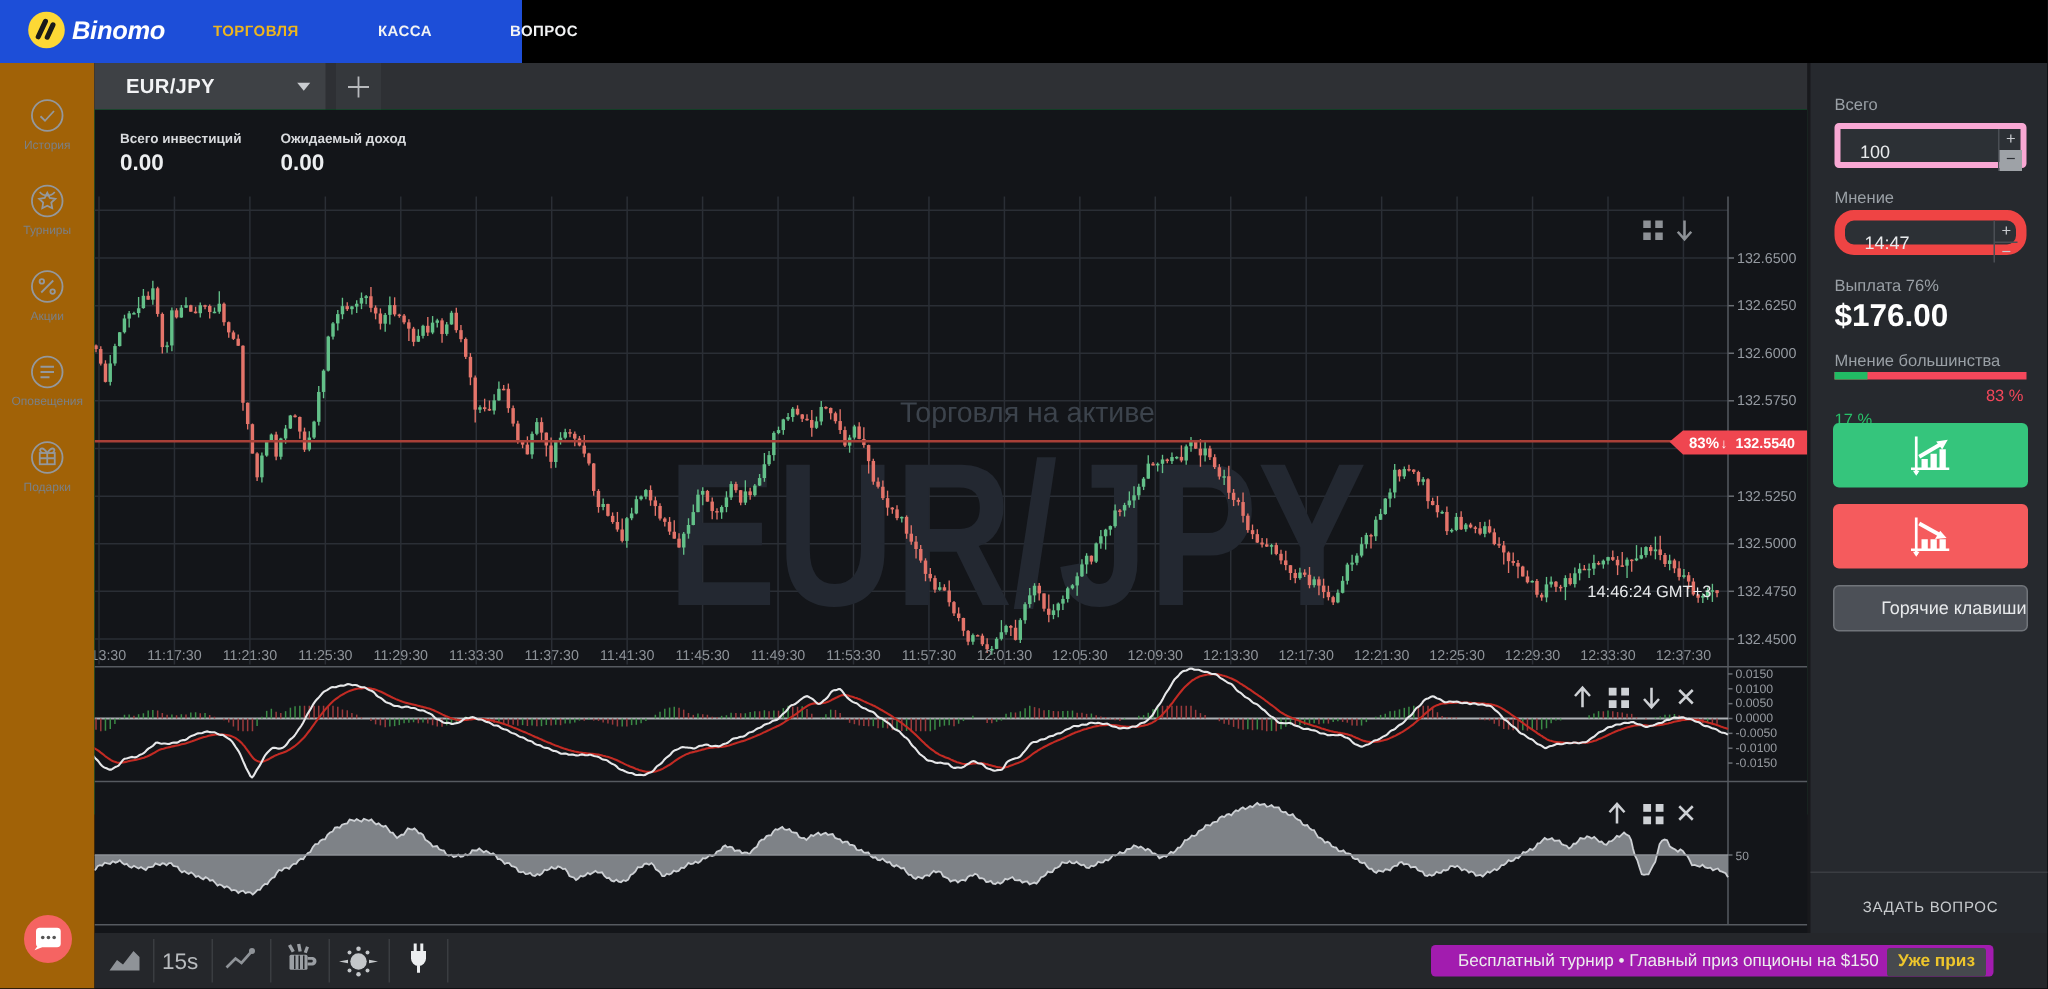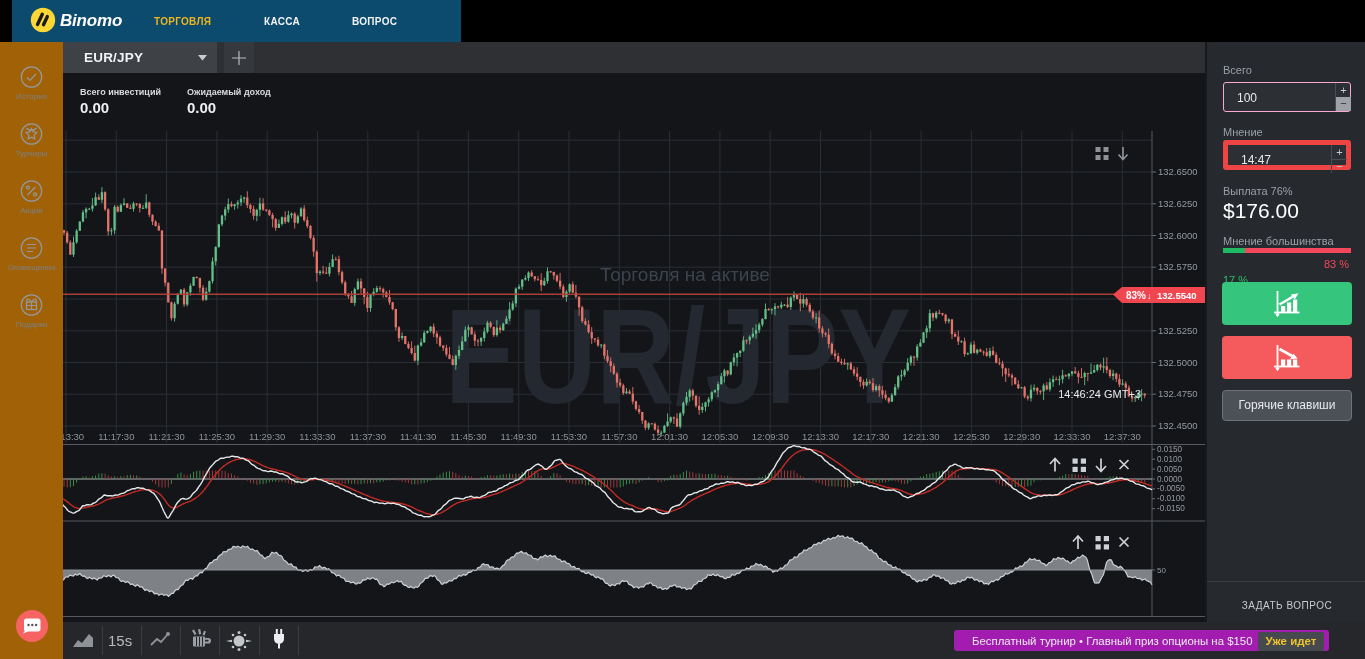--- a/index.html
+++ b/index.html
@@ -1,20 +1,20 @@
 <!DOCTYPE html>
 <html><head><meta charset="utf-8">
 <style>
 *{margin:0;padding:0;box-sizing:border-box}
 body{width:1365px;height:659px;background:#000;font-family:"Liberation Sans",sans-serif;overflow:hidden;position:relative}
 .abs{position:absolute}
 </style></head>
 <body>
 
-<div class="abs" style="left:12px;top:0;width:449px;height:42px;background:#0c4a6e">
+<div class="abs" style="left:0;top:0;width:348px;height:42px;background:#1d4ed8">
   <svg class="abs" style="left:18px;top:7px" width="26" height="26" viewBox="0 0 26 26">
     <circle cx="13" cy="13" r="12.2" fill="#fdd835"></circle>
     <path d="M7.5 17.5 L12.3 7.2" stroke="#1a1a1a" stroke-width="3.4" stroke-linecap="round"></path>
     <path d="M13.5 17.8 L17.3 9.6" stroke="#1a1a1a" stroke-width="3.4" stroke-linecap="round"></path>
   </svg>
   <div class="abs" style="left:48px;top:11px;font-size:17px;font-weight:bold;font-style:italic;color:#fff;letter-spacing:-0.2px">Binomo</div>
   <div class="abs" style="left:142px;top:16px;font-size:10px;font-weight:bold;color:#edb51e;letter-spacing:0.3px">ТОРГОВЛЯ</div>
   <div class="abs" style="left:252px;top:16px;font-size:10px;font-weight:bold;color:#f2f3f4;letter-spacing:0.3px">КАССА</div>
   <div class="abs" style="left:340px;top:16px;font-size:10px;font-weight:bold;color:#f2f3f4;letter-spacing:0.3px">ВОПРОС</div>
 </div>
@@ -1217,37 +1217,37 @@
 <rect x="1095.5" y="536" width="5.2" height="5.2"></rect>
         <rect x="1103.8" y="536" width="5.2" height="5.2"></rect>
 <rect x="1095.5" y="544.3" width="5.2" height="5.2"></rect>
         <rect x="1103.8" y="544.3" width="5.2" height="5.2"></rect>
 </g>
 </svg>
 </div>
 
 <div class="abs" style="left:1205px;top:42px;width:160px;height:580px;background:#26292e;border-left:2px solid #18191c">
   <div class="abs" style="left:16px;top:22px;font-size:11px;color:#9aa0a6">Всего</div>
-  <div class="abs" style="left:16px;top:40px;width:128px;height:30px;background:#2c3035;border:1px solid #f9a8d4;border-radius:3px">
+  <div class="abs" style="left:16px;top:40px;width:128px;height:30px;background:#2c3035;border:4px solid #f9a8d4;border-radius:3px">
     <span class="abs" style="left:13px;top:8px;font-size:12px;color:#e8eaec">100</span>
     <div class="abs" style="right:0;top:0;width:15px;height:28px;border-left:1px solid #4a4e54">
       <div class="abs" style="left:0;top:0;width:15px;height:14px;color:#c9ccd0;font-size:11px;text-align:center;line-height:14px">+</div>
       <div class="abs" style="left:0;top:14px;width:15px;height:14px;background:#9ea2a7;color:#2c3035;font-size:11px;text-align:center;line-height:13px">−</div>
     </div>
   </div>
   <div class="abs" style="left:16px;top:84px;font-size:11px;color:#9aa0a6">Мнение</div>
-  <div class="abs" style="left:16px;top:98px;width:128px;height:30px;background:#2c3035;border:5px solid #ef4444;border-radius:3px">
+  <div class="abs" style="left:16px;top:98px;width:128px;height:30px;background:#2c3035;border:7px solid #ef4444;border-radius:13px">
     <span class="abs" style="left:13px;top:8px;font-size:12px;color:#e8eaec">14:47</span>
     <div class="abs" style="right:0;top:0;width:15px;height:28px;border-left:1px solid #4a4e54">
       <div class="abs" style="left:0;top:0;width:15px;height:14px;color:#c9ccd0;font-size:11px;text-align:center;line-height:14px">+</div>
       <div class="abs" style="left:0;top:14px;width:15px;height:14px;color:#c9ccd0;font-size:11px;text-align:center;line-height:12px;border-top:1px solid #4a4e54">−</div>
     </div>
   </div>
   <div class="abs" style="left:16px;top:143px;font-size:11px;color:#9aa0a6">Выплата 76%</div>
-  <div class="abs" style="left:16px;top:157px;font-size:21px;font-weight:normal;color:#fff">$176.00</div>
+  <div class="abs" style="left:16px;top:157px;font-size:21px;font-weight:bold;color:#fff">$176.00</div>
   <div class="abs" style="left:16px;top:193px;font-size:11px;color:#9aa0a6">Мнение большинства</div>
   <div class="abs" style="left:16px;top:206px;width:128px;height:5px;background:#f4475b">
       <div style="width:17%;height:5px;background:#21ba64"></div>
     </div>
   <div class="abs" style="left:16px;top:232px;font-size:11px;color:#27c269">17 %</div>
   <div class="abs" style="right:16px;top:216px;font-size:11px;color:#f4475b">83 %</div>
   <div class="abs" style="left:15px;top:240px;width:130px;height:43px;background:#35c57c;border-radius:4px">
     <svg class="abs" style="left:51px;top:8px" width="28" height="28" viewBox="0 0 28 28">
       <path d="M4.5 1 V26" stroke="#fff" stroke-width="1.8" fill="none"></path>
       <path d="M4.5 27.2 l-2.2-3.4 h4.4 z" fill="#fff"></path>
@@ -1264,21 +1264,21 @@
       <path d="M4.5 1 V26" stroke="#fff" stroke-width="1.8" fill="none"></path>
       <path d="M4.5 27.2 l-2.2-3.4 h4.4 z" fill="#fff"></path>
       <path d="M1 22.5 H26.5" stroke="#fff" stroke-width="1.8" fill="none"></path>
       <rect x="8" y="15.5" width="4.2" height="7" fill="#fff"></rect>
       <rect x="14" y="15.5" width="4.2" height="7" fill="#fff"></rect>
       <rect x="20" y="15.5" width="4.2" height="7" fill="#fff"></rect>
       <path d="M6.5 5 L20 12.5" stroke="#fff" stroke-width="2.6" fill="none"></path>
       <polygon points="24.7,14.6 17,15.3 20.5,9.8" fill="#fff"></polygon>
     </svg>
   </div>
-  <div class="abs" style="left:15px;top:348px;width:130px;height:31px;background:#4c5057;border:1px solid #70747a;border-radius:4px;color:#e8eaec;font-size:12px;text-align:center;line-height:29px">Горячие клавиши</div>
+  <div class="abs" style="left:15px;top:348px;width:130px;height:31px;background:#4c5057;border:1px solid #70747a;border-radius:4px;color:#e8eaec;font-size:12px;text-align:right;line-height:29px">Горячие клавиши</div>
   <div class="abs" style="left:0;top:539px;width:160px;border-top:1px solid #3a3d42"></div>
   <div class="abs" style="left:0;top:558px;width:160px;text-align:center;font-size:10px;color:#c7cacd;letter-spacing:0.5px">ЗАДАТЬ ВОПРОС</div>
 </div>
 
 <div class="abs" style="left:63px;top:622px;width:1302px;height:37px;background:#25272b">
   <svg class="abs" style="left:0;top:0" width="320" height="37" xmlns="http://www.w3.org/2000/svg" font-family="Liberation Sans, sans-serif">
     <g stroke="#3a3d41" stroke-width="1">
         <path d="M39.5 4 v29 M78.5 4 v29 M117.5 4 v29 M156.5 4 v29 M196.5 4 v29 M235.5 4 v29"></path>
       </g>
     <polygon points="10,25 15,18 19,21 26,12 30,16 30,25" fill="#8f9398"></polygon>
@@ -1306,14 +1306,14 @@
     </g>
     <g fill="#eceef0">
       <path d="M211 12 h10 v5 a5 5 0 0 1 -10 0 z"></path>
       <rect x="212.8" y="7" width="2" height="5.5"></rect>
       <rect x="217.2" y="7" width="2" height="5.5"></rect>
       <rect x="215" y="21.5" width="2" height="5"></rect>
     </g>
   </svg>
   <div class="abs" style="left:891px;top:8px;width:375px;height:21px;background:#a21caf;border-radius:3px;overflow:hidden">
     <span class="abs" style="left:18px;top:5px;font-size:11.4px;color:#eceded">Бесплатный турнир • Главный приз опционы на $150</span>
-    <div class="abs" style="right:5px;top:2px;width:66px;height:19px;background:#46494e;border-radius:2px;text-align:center;line-height:19px;font-size:11.5px;font-weight:bold;color:#edc52c">Уже идет</div>
+    <div class="abs" style="right:5px;top:2px;width:66px;height:19px;background:#46494e;border-radius:2px;text-align:center;line-height:19px;font-size:11.5px;font-weight:bold;color:#edc52c">Уже приз</div>
   </div>
 </div>
 </body></html>

